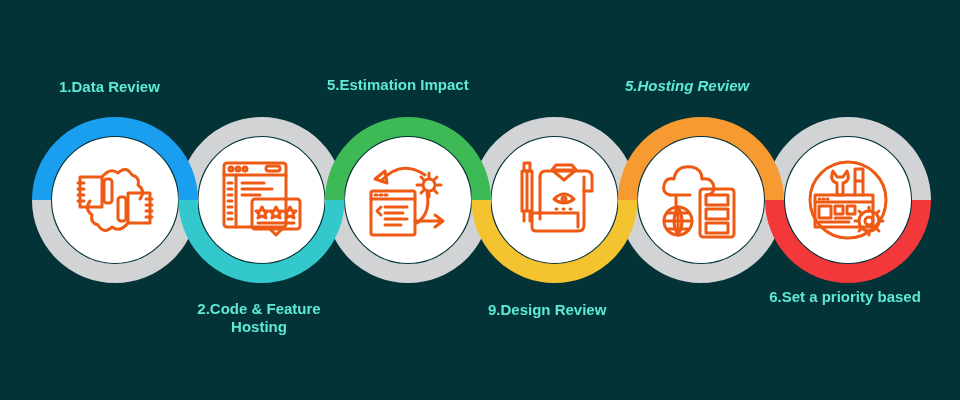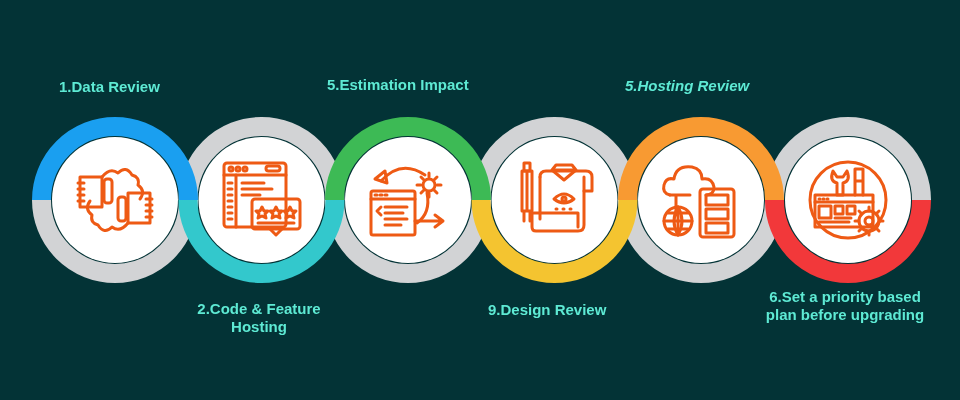--- a/index.html
+++ b/index.html
@@ -148,14 +148,13 @@
   <span class="line">5.Estimation Impact</span>
 </div>
 <div class="label" style="left:488px;top:301px;">
   <span class="line">9.Design Review</span>
 </div>
 <div class="label" style="left:625px;top:77px;font-style:italic;">
   <span class="line">5.Hosting Review</span>
 </div>
 <div class="label center" style="left:845px;top:288px;">
   <span class="line">6.Set a priority based</span>
-  <span class="line">plan before upgrading</span>
 </div>
 
 </body></html>

